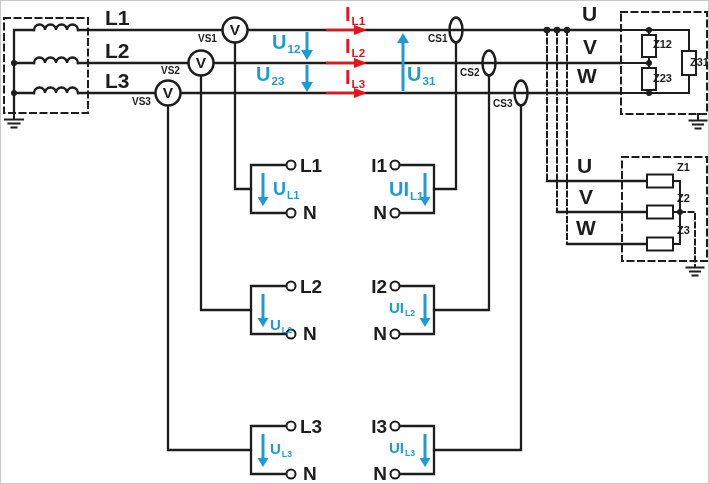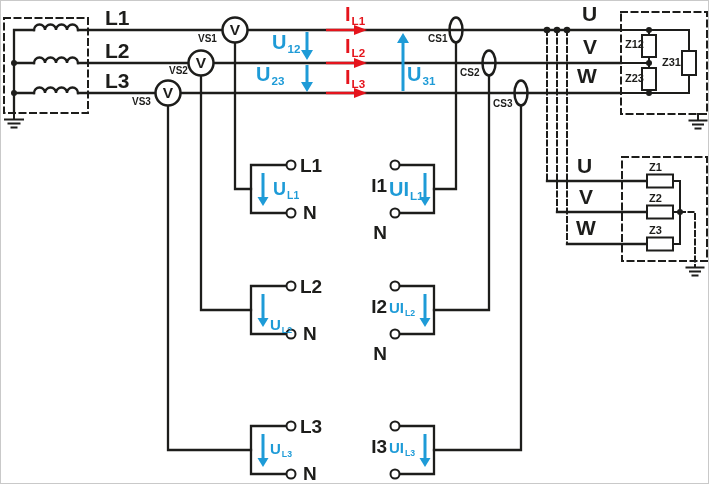--- a/index.html
+++ b/index.html
@@ -18,26 +18,26 @@
   .comp{fill:#fff;stroke:var(--c-line);stroke-width:2;}
   .node{fill:var(--c-line);stroke:none;}
   .redline{stroke:var(--c-red);stroke-width:2.4;fill:none;}
   .redhead{fill:var(--c-red);stroke:none;}
   .blueline{stroke:var(--c-blue);stroke-width:3;fill:none;}
   .bluehead{fill:var(--c-blue);stroke:none;}
   .lbl{position:absolute;font-weight:700;color:var(--c-line);line-height:1;white-space:nowrap;}
   .big{font-size:21px;}
   .med{font-size:19px;}
   .tiny{font-size:10px;}
-  .zlbl{font-size:11px;}
+  .zlbl{font-size:11px;margin-left:28px;}
   .sym{font-size:20px;}
   .vletter{font-size:15.5px;width:25px;text-align:center;}
   .red{color:var(--c-red);}
   .blue{color:var(--c-blue);}
-  .rt{width:28px;text-align:right;margin-top:20px;}
+  .rt{width:28px;text-align:right;}
   .sub{font-size:0.58em;vertical-align:-0.35em;margin-left:1px;}
 </style>
 </head>
 <body>
 
 <div id="stage">
 
 <svg width="709" height="484" viewBox="0 0 709 484">
 
   <g>
@@ -184,21 +184,21 @@
 </svg>
 
 <div class="lbl big" style="left:104px;top:6px">L1</div>
 <div class="lbl big" style="left:104px;top:39px">L2</div>
 <div class="lbl big" style="left:104px;top:69px">L3</div>
 
 <div class="lbl vletter" style="left:221.5px;top:21px">V</div>
 <div class="lbl vletter" style="left:187.5px;top:54px">V</div>
 <div class="lbl vletter" style="left:154.5px;top:84px">V</div>
 <div class="lbl tiny" style="left:197px;top:33px">VS1</div>
-<div class="lbl tiny" style="left:168px;top:65px">VS2</div>
+<div class="lbl tiny" style="left:160px;top:65px">VS2</div>
 <div class="lbl tiny" style="left:131px;top:96px">VS3</div>
 
 <div class="lbl tiny" style="left:427px;top:33px">CS1</div>
 <div class="lbl tiny" style="left:459px;top:67px">CS2</div>
 <div class="lbl tiny" style="left:492px;top:98px">CS3</div>
 
 <div class="lbl sym red" style="left:344px;top:3px"><span>I</span><span class="sub">L1</span></div>
 <div class="lbl sym red" style="left:344px;top:35px"><span>I</span><span class="sub">L2</span></div>
 <div class="lbl sym red" style="left:344px;top:66px"><span>I</span><span class="sub">L3</span></div>
 

